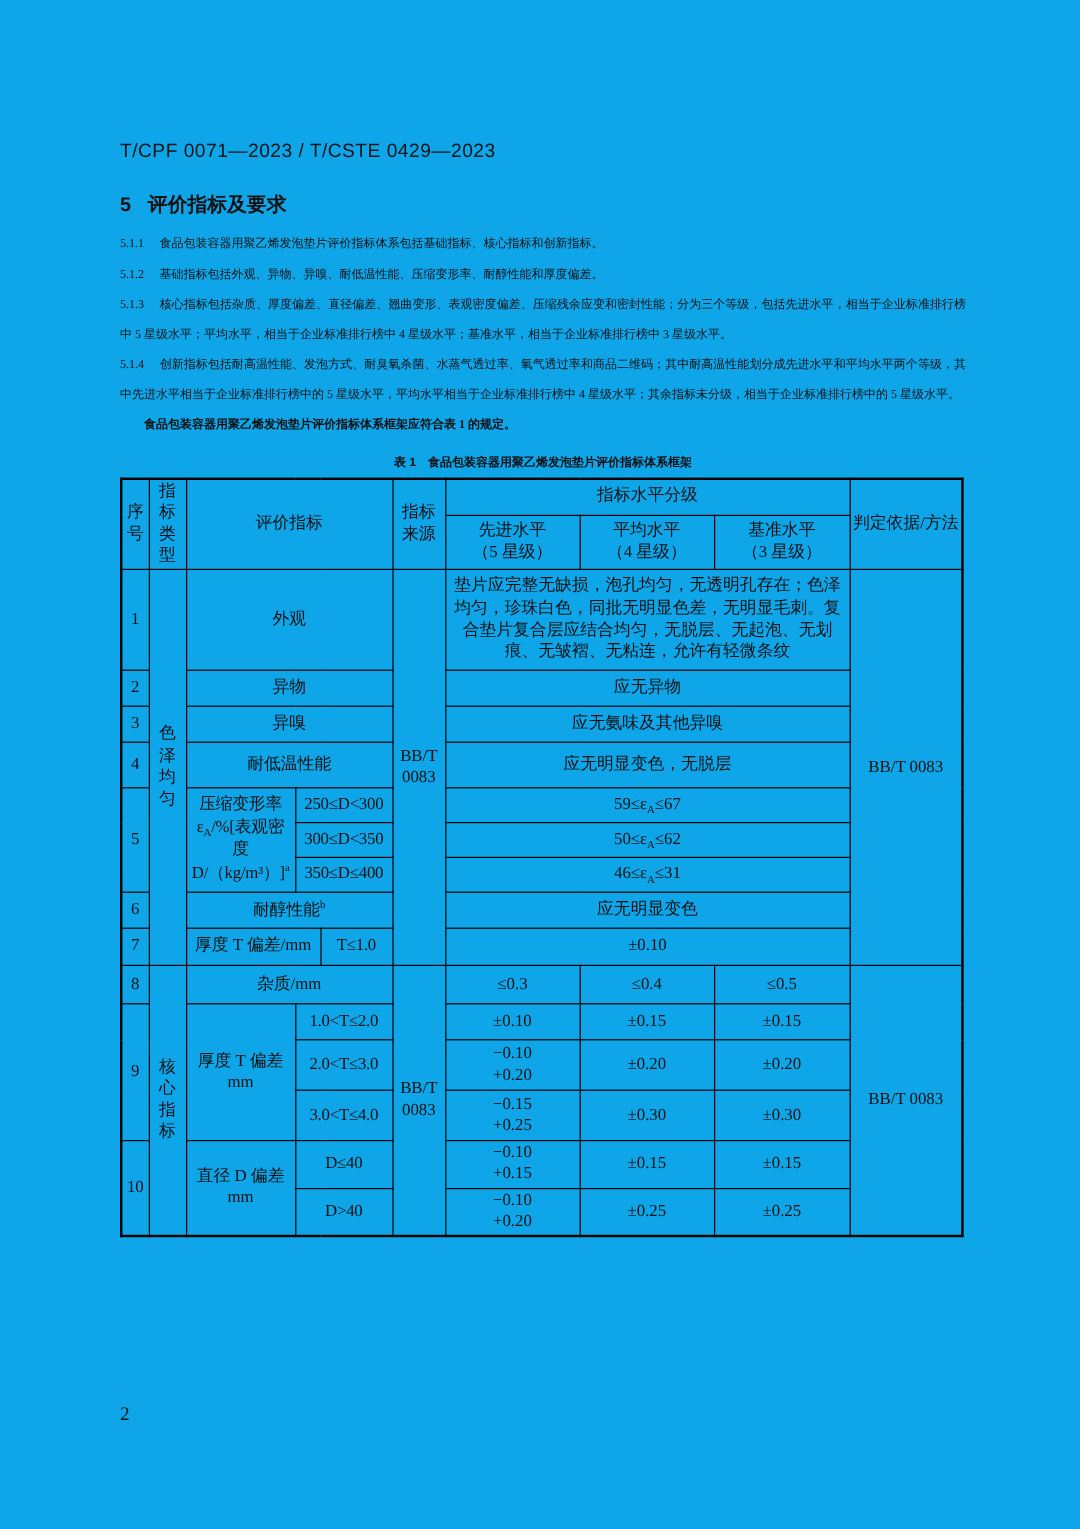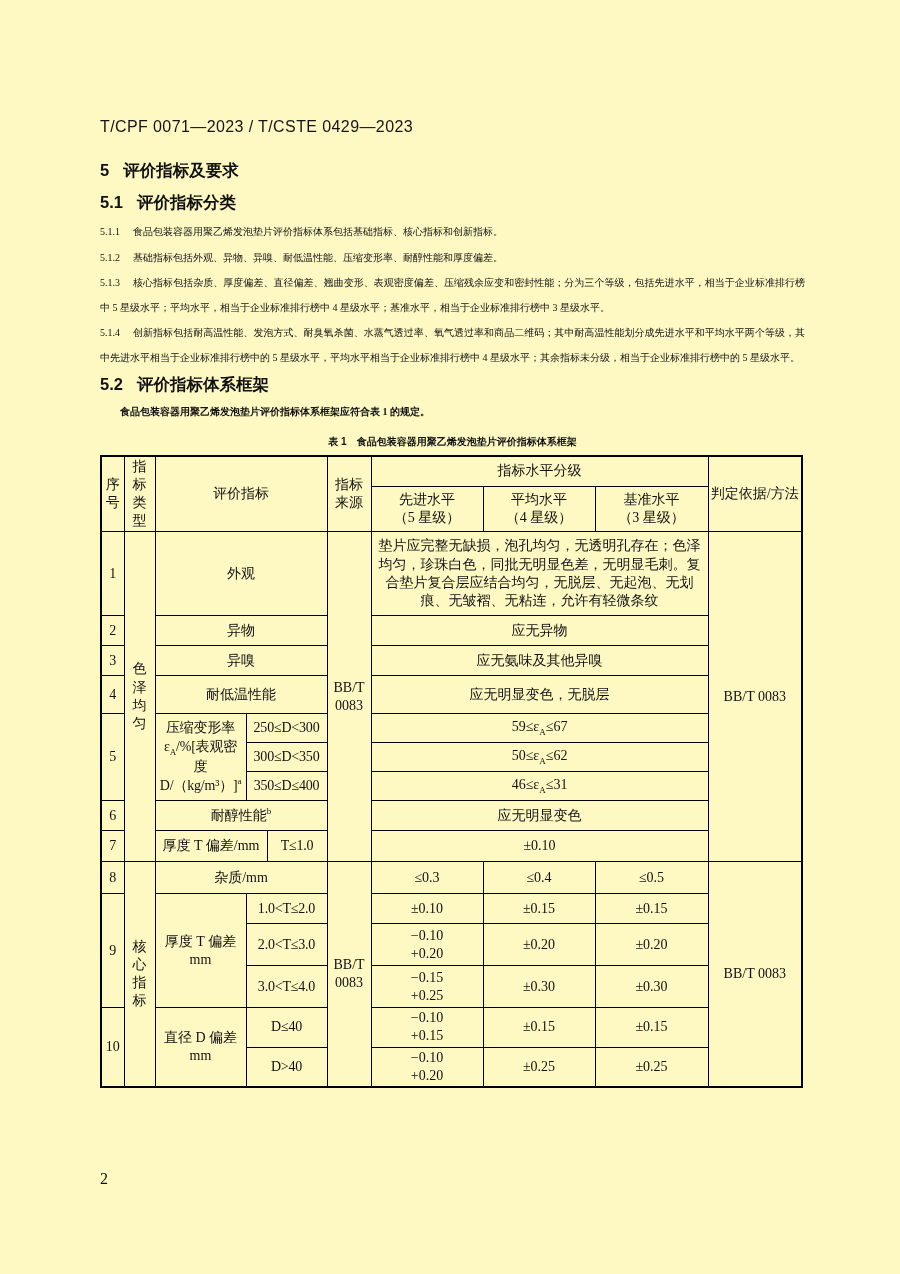--- a/index.html
+++ b/index.html
@@ -1,18 +1,18 @@
 <!DOCTYPE html>
 <html><head>
 <meta charset="utf-8">
 <style>
   html,body {margin:0; padding:0; background:#ffffff;}
   body {width:900px; height:1274px; position:relative;
         font-family:"Liberation Serif","DejaVu Serif",serif; color:#111;}
-  .page {width:900px; height:1274px; position:relative; background:#fef9c3; overflow:hidden;}
+  .page {width:900px; height:1274px; position:relative; background:#0ea5e9; overflow:hidden;}
   .content {padding:118px 95px 0 100px;}
 
   .doc-header {font-family:"Liberation Sans","DejaVu Sans",sans-serif;
                font-size:16px; letter-spacing:.4px; color:#151515; margin-bottom:24px;}
 
   .heading {font-family:"Liberation Sans","DejaVu Sans",sans-serif;
             font-weight:bold; font-size:16.5px; color:#111;}
   .heading .hnum {margin-right:14px;}
   .h-top {margin-bottom:10px;}
   .h-sub {margin-bottom:6px;}
@@ -44,40 +44,34 @@
 
 <div class="page">
   <div class="content">
 
     <div class="doc-header">T/CPF 0071—2023 / T/CSTE 0429—2023</div>
 
     <div class="heading h-top">
       <span class="hnum">5</span><span>评价指标及要求</span>
     </div>
 
-    <div class="heading h-sub">
-      <span class="hnum">5.1</span><span>评价指标分类</span>
-    </div>
 
     <p class="para">
       <span class="pnum">5.1.1</span><span>食品包装容器用聚乙烯发泡垫片评价指标体系包括基础指标、核心指标和创新指标。</span>
     </p>
     <p class="para">
       <span class="pnum">5.1.2</span><span>基础指标包括外观、异物、异嗅、耐低温性能、压缩变形率、耐醇性能和厚度偏差。</span>
     </p>
     <p class="para">
       <span class="pnum">5.1.3</span><span>核心指标包括杂质、厚度偏差、直径偏差、翘曲变形、表观密度偏差、压缩残余应变和密封性能；分为三个等级，包括先进水平，相当于企业标准排行榜中 5 星级水平；平均水平，相当于企业标准排行榜中 4 星级水平；基准水平，相当于企业标准排行榜中 3 星级水平。</span>
     </p>
     <p class="para">
       <span class="pnum">5.1.4</span><span>创新指标包括耐高温性能、发泡方式、耐臭氧杀菌、水蒸气透过率、氧气透过率和商品二维码；其中耐高温性能划分成先进水平和平均水平两个等级，其中先进水平相当于企业标准排行榜中的 5 星级水平，平均水平相当于企业标准排行榜中 4 星级水平；其余指标未分级，相当于企业标准排行榜中的 5 星级水平。</span>
     </p>
 
-    <div class="heading h-52">
-      <span class="hnum">5.2</span><span>评价指标体系框架</span>
-    </div>
 
     <p class="para indent">
       <span>食品包装容器用聚乙烯发泡垫片评价指标体系框架应符合表 1 的规定。</span>
     </p>
 
     <div class="tbl-caption">表 1　食品包装容器用聚乙烯发泡垫片评价指标体系框架</div>
 
     <table class="t1">
       <colgroup>
         <col style="width:23px">

